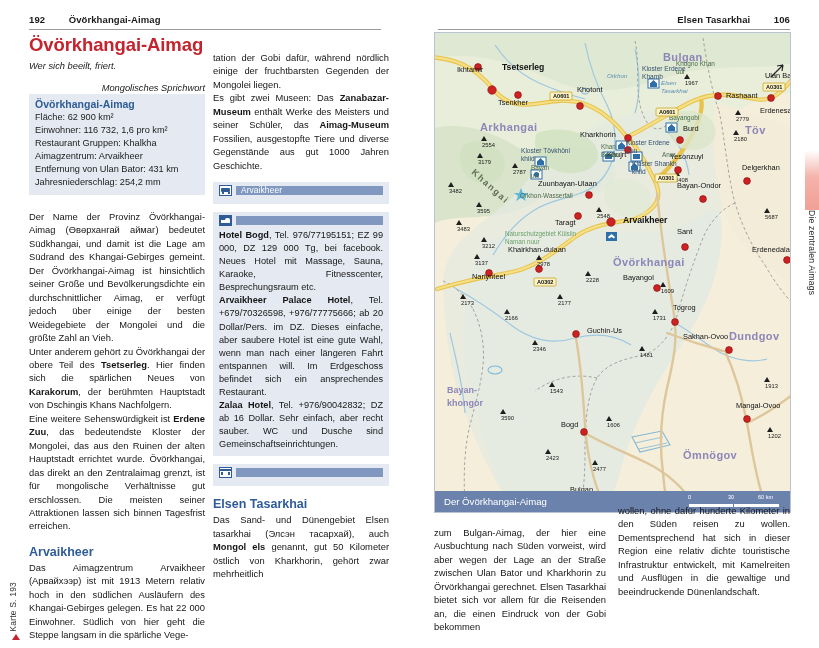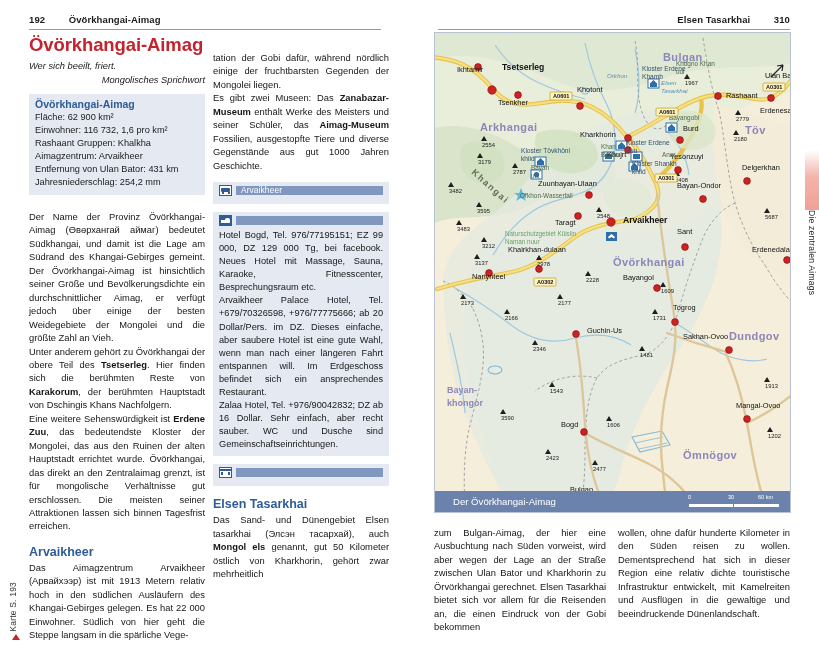--- a/index.html
+++ b/index.html
@@ -35,21 +35,21 @@
   
   .chapter-title {
     position: absolute; left: 29px; top: 34px;
     font-size: 18.5px; font-weight: bold; color: #c4242e;
     letter-spacing: -.1px;
   }
   .proverb {
     position: absolute; left: 29px; top: 60px; width: 176px;
     font-size: 9.3px; font-style: italic; color: #1b1b1b; line-height: 1.45;
   }
-  .proverb .attrib { display:block; text-align: right; margin-top: 1px; }
+  .proverb .attrib { display:block; text-align: right; margin-top: 9px; }
 
   .factbox {
     position: absolute; left: 29px; top: 94px; width: 176px;
     background: #e4e9f2; padding: 4px 6px 6px 6px;
   }
   .factbox h4 {
     margin: 0 0 1px 0; font-size: 10.5px; font-weight: bold; color: #2f5c96;
   }
   .factbox .fact {
     font-size: 9.2px; color: #1b1b1b; line-height: 1.42; margin: 0;
@@ -117,21 +117,21 @@
   }
   .ibbar span {
     font-size: 8.4px; color: #ffffff; padding-left: 5px; line-height: 1;
     letter-spacing: .1px;
   }
   .infobox .txt {
     font-size: 9.2px; line-height: 1.42; color: #161616; text-align: justify;
     -webkit-hyphens:auto; hyphens:auto;
   }
   .infobox .txt p { margin: 0; }
-  .infobox .txt b { font-weight: normal; }
+  .infobox .txt b { font-weight: bold; }
 
   
   .margin-note {
     position: absolute; left: 8px; bottom: 16px;
     writing-mode: vertical-rl; transform: rotate(180deg);
     font-size: 8.5px; color: #333; letter-spacing: .2px;
   }
   .margin-tri {
     position: absolute; left: 12px; bottom: 8px;
     width: 0; height: 0;
@@ -158,21 +158,21 @@
     background: #f3ecd8;
   }
   .map { position:absolute; inset:0; overflow:hidden; }
   .map svg { position:absolute; left:0; top:0; }
   .mapcaption {
     position: absolute; left: 0; right: 0; bottom: 0; height: 21px;
     background: #6b82ad;
     display:flex; align-items:center;
   }
   .mapcaption .cap {
-    font-size: 9.6px; color: #ffffff; padding-left: 9px; font-weight: normal; margin-left: 9px;
+    font-size: 9.6px; color: #ffffff; padding-left: 9px; font-weight: normal;
   }
   .scalebar {
     position:absolute; right: 10px; bottom: 4px; width: 92px; height: 14px;
   }
   .scalebar .bar { position:absolute; left:0; right:0; bottom:1px; height:3px; background:#fff; }
   .scalebar .bar i { position:absolute; top:0; bottom:0; width:1px; background:#6b82ad; }
   .scalebar .lbl {
     position:absolute; top:0; font-size:5.6px; color:#ffffff;
   }
 
@@ -208,29 +208,29 @@
 
     <div class="proverb">
       <span>Wer sich beeilt, friert.</span>
       <span class="attrib">Mongolisches Sprichwort</span>
     </div>
 
     <div class="factbox">
       <h4>Övörkhangai-Aimag</h4>
       <p class="fact"><b>Fläche</b>: <span>62 900 km²</span></p>
       <p class="fact"><b>Einwohner</b>: <span>116 732, 1,6 pro km²</span></p>
-      <p class="fact"><b>Rashaant Gruppen</b>: <span>Khalkha</span></p>
+      <p class="fact"><b>Restaurant Gruppen</b>: <span>Khalkha</span></p>
       <p class="fact"><b>Aimagzentrum</b>: <span>Arvaikheer</span></p>
       <p class="fact"><b>Entfernung von Ulan Bator</b>: <span>431 km</span></p>
       <p class="fact"><b>Jahresniederschlag</b>: <span>254,2 mm</span></p>
     </div>
 
     <div class="bodycol" style="left:29px; top:211px; width:176px;">
       <p>Der Name der Provinz Övörkhangai-Aimag (Өвөрхангай аймаг) bedeutet Südkhangai, und damit ist die Lage am Südrand des Khangai-Gebirges gemeint. Der Övörkhangai-Aimag ist hinsichtlich seiner Größe und Bevölkerungsdichte ein durchschnittlicher Aimag, er verfügt jedoch über einige der besten Weidegebiete der Mongolei und die größte Zahl an Vieh.</p>
-      <p><span>Unter anderem gehört zu Övörkhangai der obere Teil des </span><b>Tsetserleg</b><span>. Hier finden sich die berühmten Reste von </span><b>Karakorum</b><span>, der berühmten Hauptstadt von Dschingis Khans Nachfolgern.</span></p>
+      <p><span>Unter anderem gehört zu Övörkhangai der obere Teil des </span><b>Tsetserleg</b><span>. Hier finden sich die spärlichen Neues von </span><b>Karakorum</b><span>, der berühmten Hauptstadt von Dschingis Khans Nachfolgern.</span></p>
       <p><span>Eine weitere Sehenswürdigkeit ist </span><b>Erdene Zuu</b><span>, das bedeutendste Kloster der Mongolei, das aus den Ruinen der alten Hauptstadt errichtet wurde. Övörkhangai, das direkt an den Zentralaimag grenzt, ist für mongolische Verhältnisse gut erschlossen. Die meisten seiner Attraktionen lassen sich binnen Tagesfrist erreichen.</span></p>
       <div class="subhead">Arvaikheer</div>
       <p>Das Aimagzentrum Arvaikheer (Арвайхээр) ist mit 1913 Metern relativ hoch in den südlichen Ausläufern des Khangai-Gebirges gelegen. Es hat 22 000 Einwohner. Südlich von hier geht die Steppe langsam in die spärliche Vege-</p>
     </div>
 
     <div class="bodycol" style="left:213px; top:52px; width:176px;">
       <p>tation der Gobi dafür, während nördlich einige der fruchtbarsten Gegenden der Mongolei liegen.</p>
       <p><span>Es gibt zwei Museen: Das </span><b>Zanabazar-Museum</b><span> enthält Werke des Meisters und seiner Schüler, das </span><b>Aimag-Museum</b><span> Fossilien, ausgestopfte Tiere und diverse Gegenstände aus gut 1000 Jahren Geschichte.</span></p>
 
       <div style="height:9px;"></div>
@@ -273,21 +273,21 @@
 
     <div class="margin-note">Karte S. 193</div>
     <div class="margin-tri"></div>
   </div>
 
   <div class="page page-right">
 
     <div class="runhead" style="right:29px; text-align:right;">
       <span>Elsen Tasarkhai</span>
       <span style="display:inline-block;width:18px;"></span>
-      <span class="folio">310</span>
+      <span class="folio">106</span>
     </div>
     <div class="rule" style="right:29px; top:29px; width:352px;"></div>
 
     <div class="mapwrap" style="left:24px;">
       <div class="map">
         <svg width="357" height="481" viewBox="0 0 357 481">
           <defs>
             <clipPath id="mclip">
                 <rect x="0" y="0" width="357" height="481"></rect>
               </clipPath>
@@ -585,21 +585,21 @@
               <i style="left:45px"></i>
               <i style="right:0"></i>
             </div>
         </div>
       </div>
     </div>
 
     <div class="bodycol" style="left:24px; top:527px; width:172px;">
       <p>zum Bulgan-Aimag, der hier eine Ausbuchtung nach Süden vorweist, wird aber wegen der Lage an der Straße zwischen Ulan Bator und Kharkhorin zu Örvörkhangai gerechnet. Elsen Tasarkhai bietet sich vor allem für die Reisenden an, die einen Eindruck von der Gobi bekommen</p>
     </div>
-    <div class="bodycol" style="left:208px; top:527px; width:172px;">
+    <div class="bodycol" style="left:208px; top:505px; width:172px;">
       <p>wollen, ohne dafür hunderte Kilometer in den Süden reisen zu wollen. Dementsprechend hat sich in dieser Region eine relativ dichte touristische Infrastruktur entwickelt, mit Kamelreiten und Ausflügen in die gewaltige und beeindruckende Dünenlandschaft.</p>
     </div>
 
     <div class="thumbtab"></div>
     <div class="thumblabel">Die zentralen Aimags</div>
   </div>
 
 </div>
 
 </body></html>

